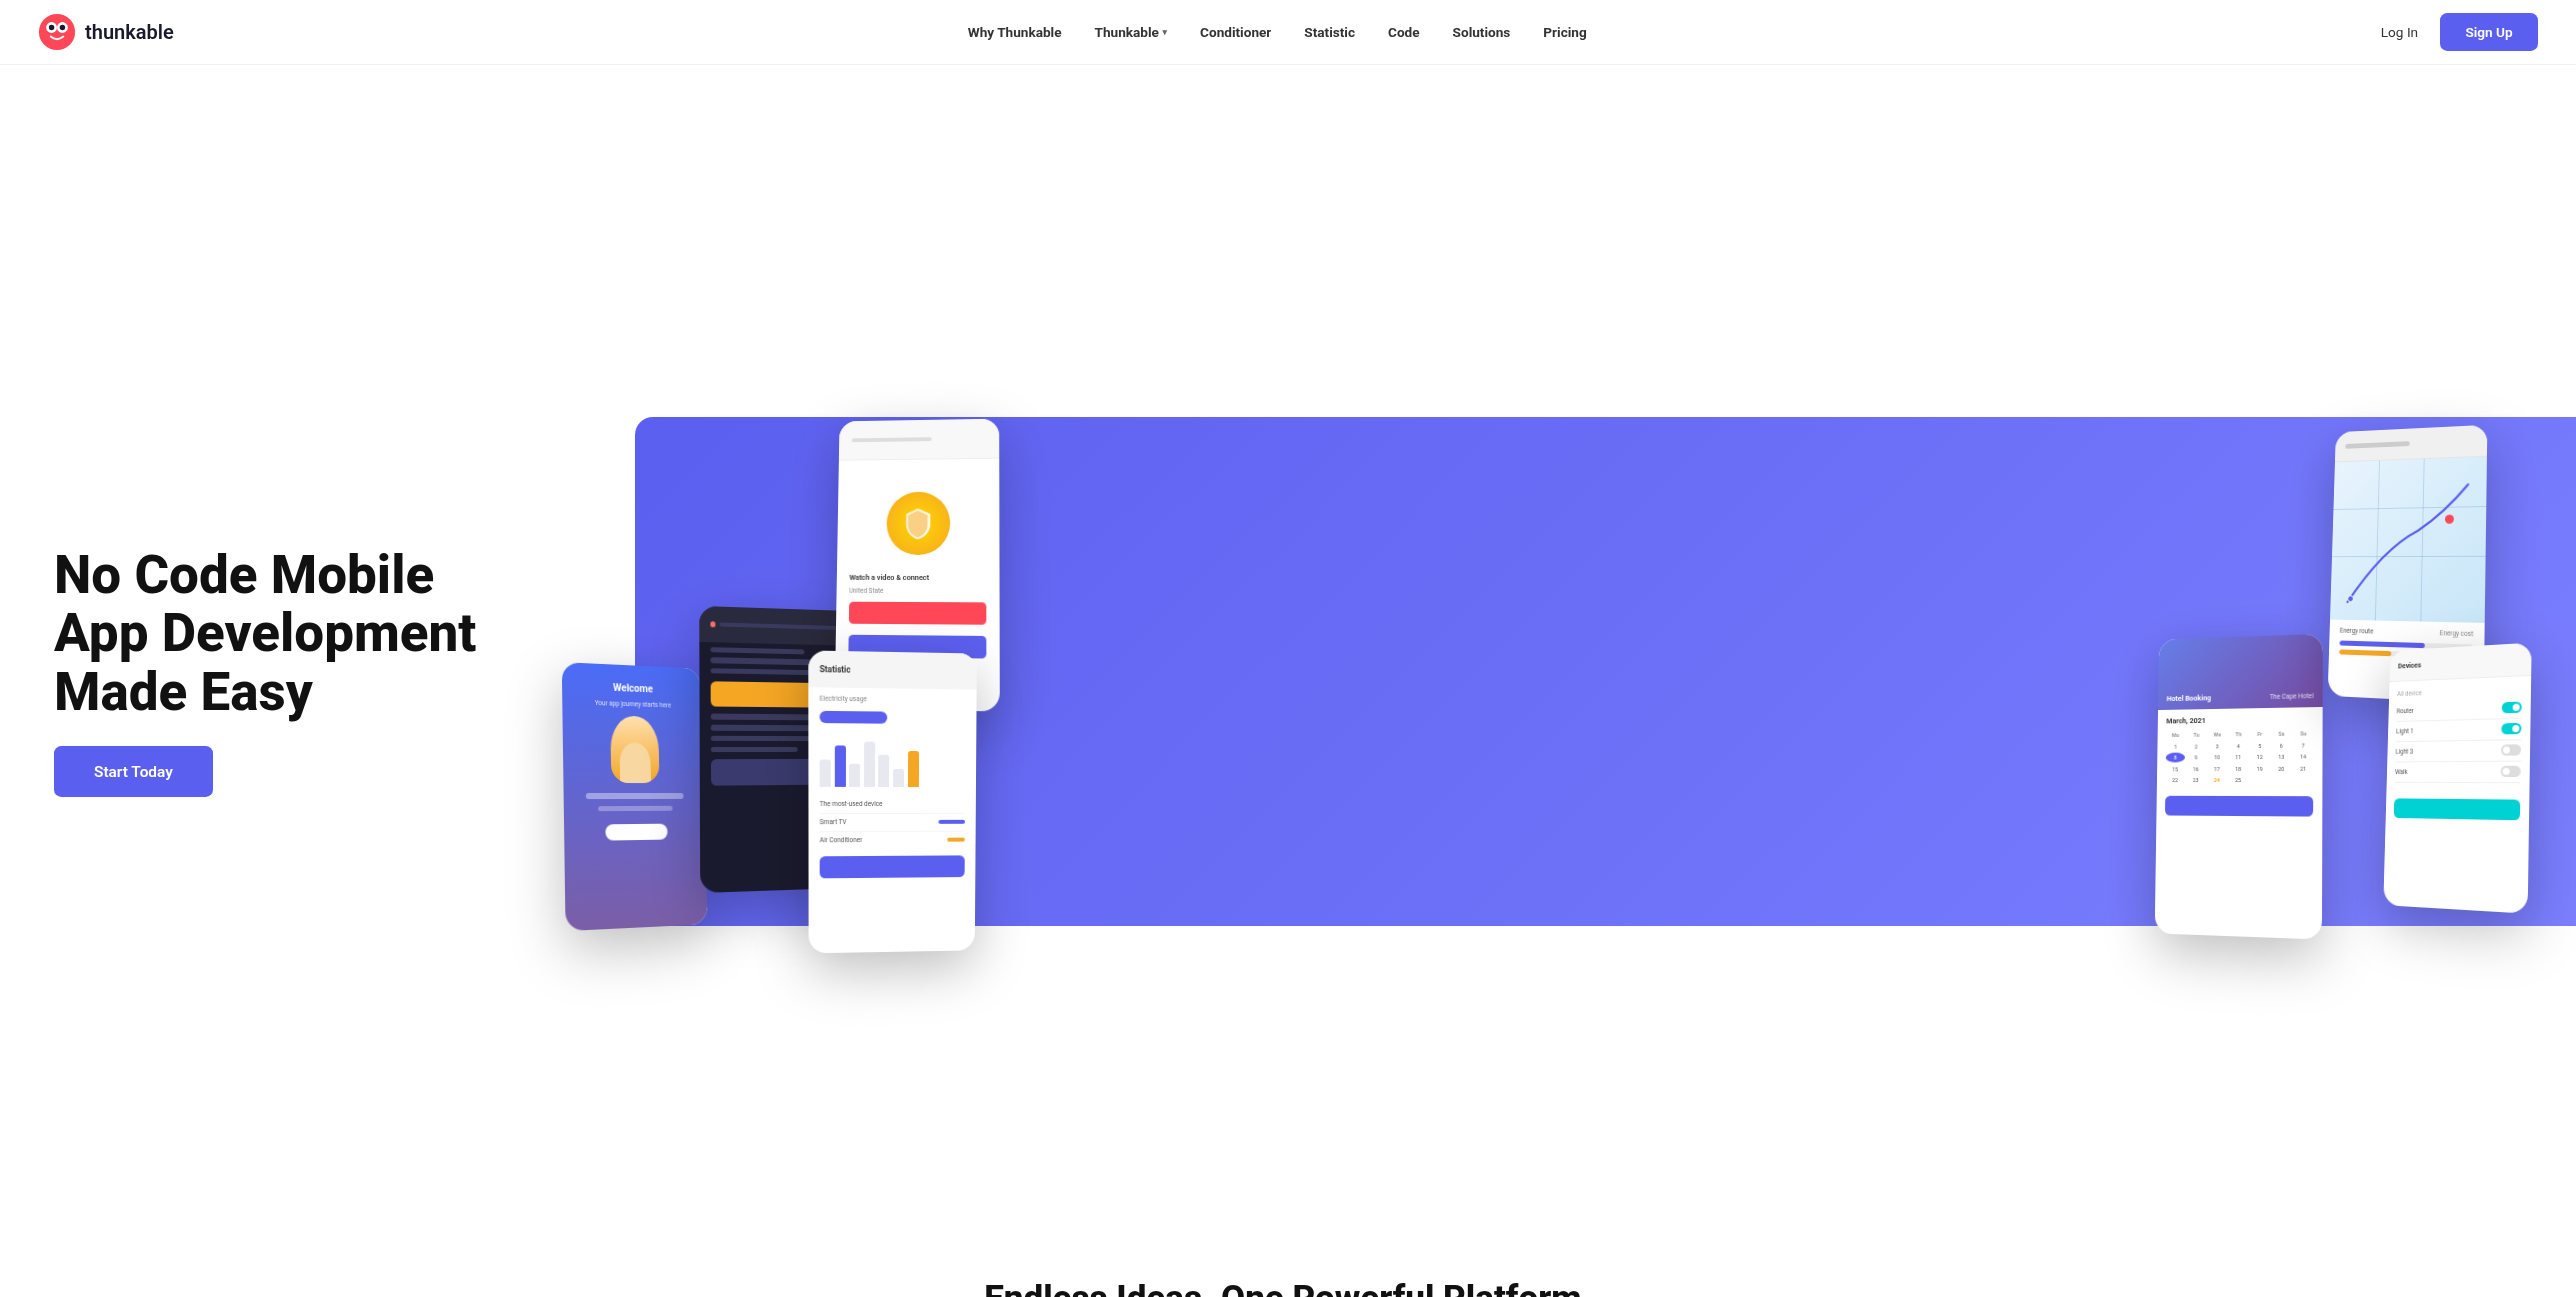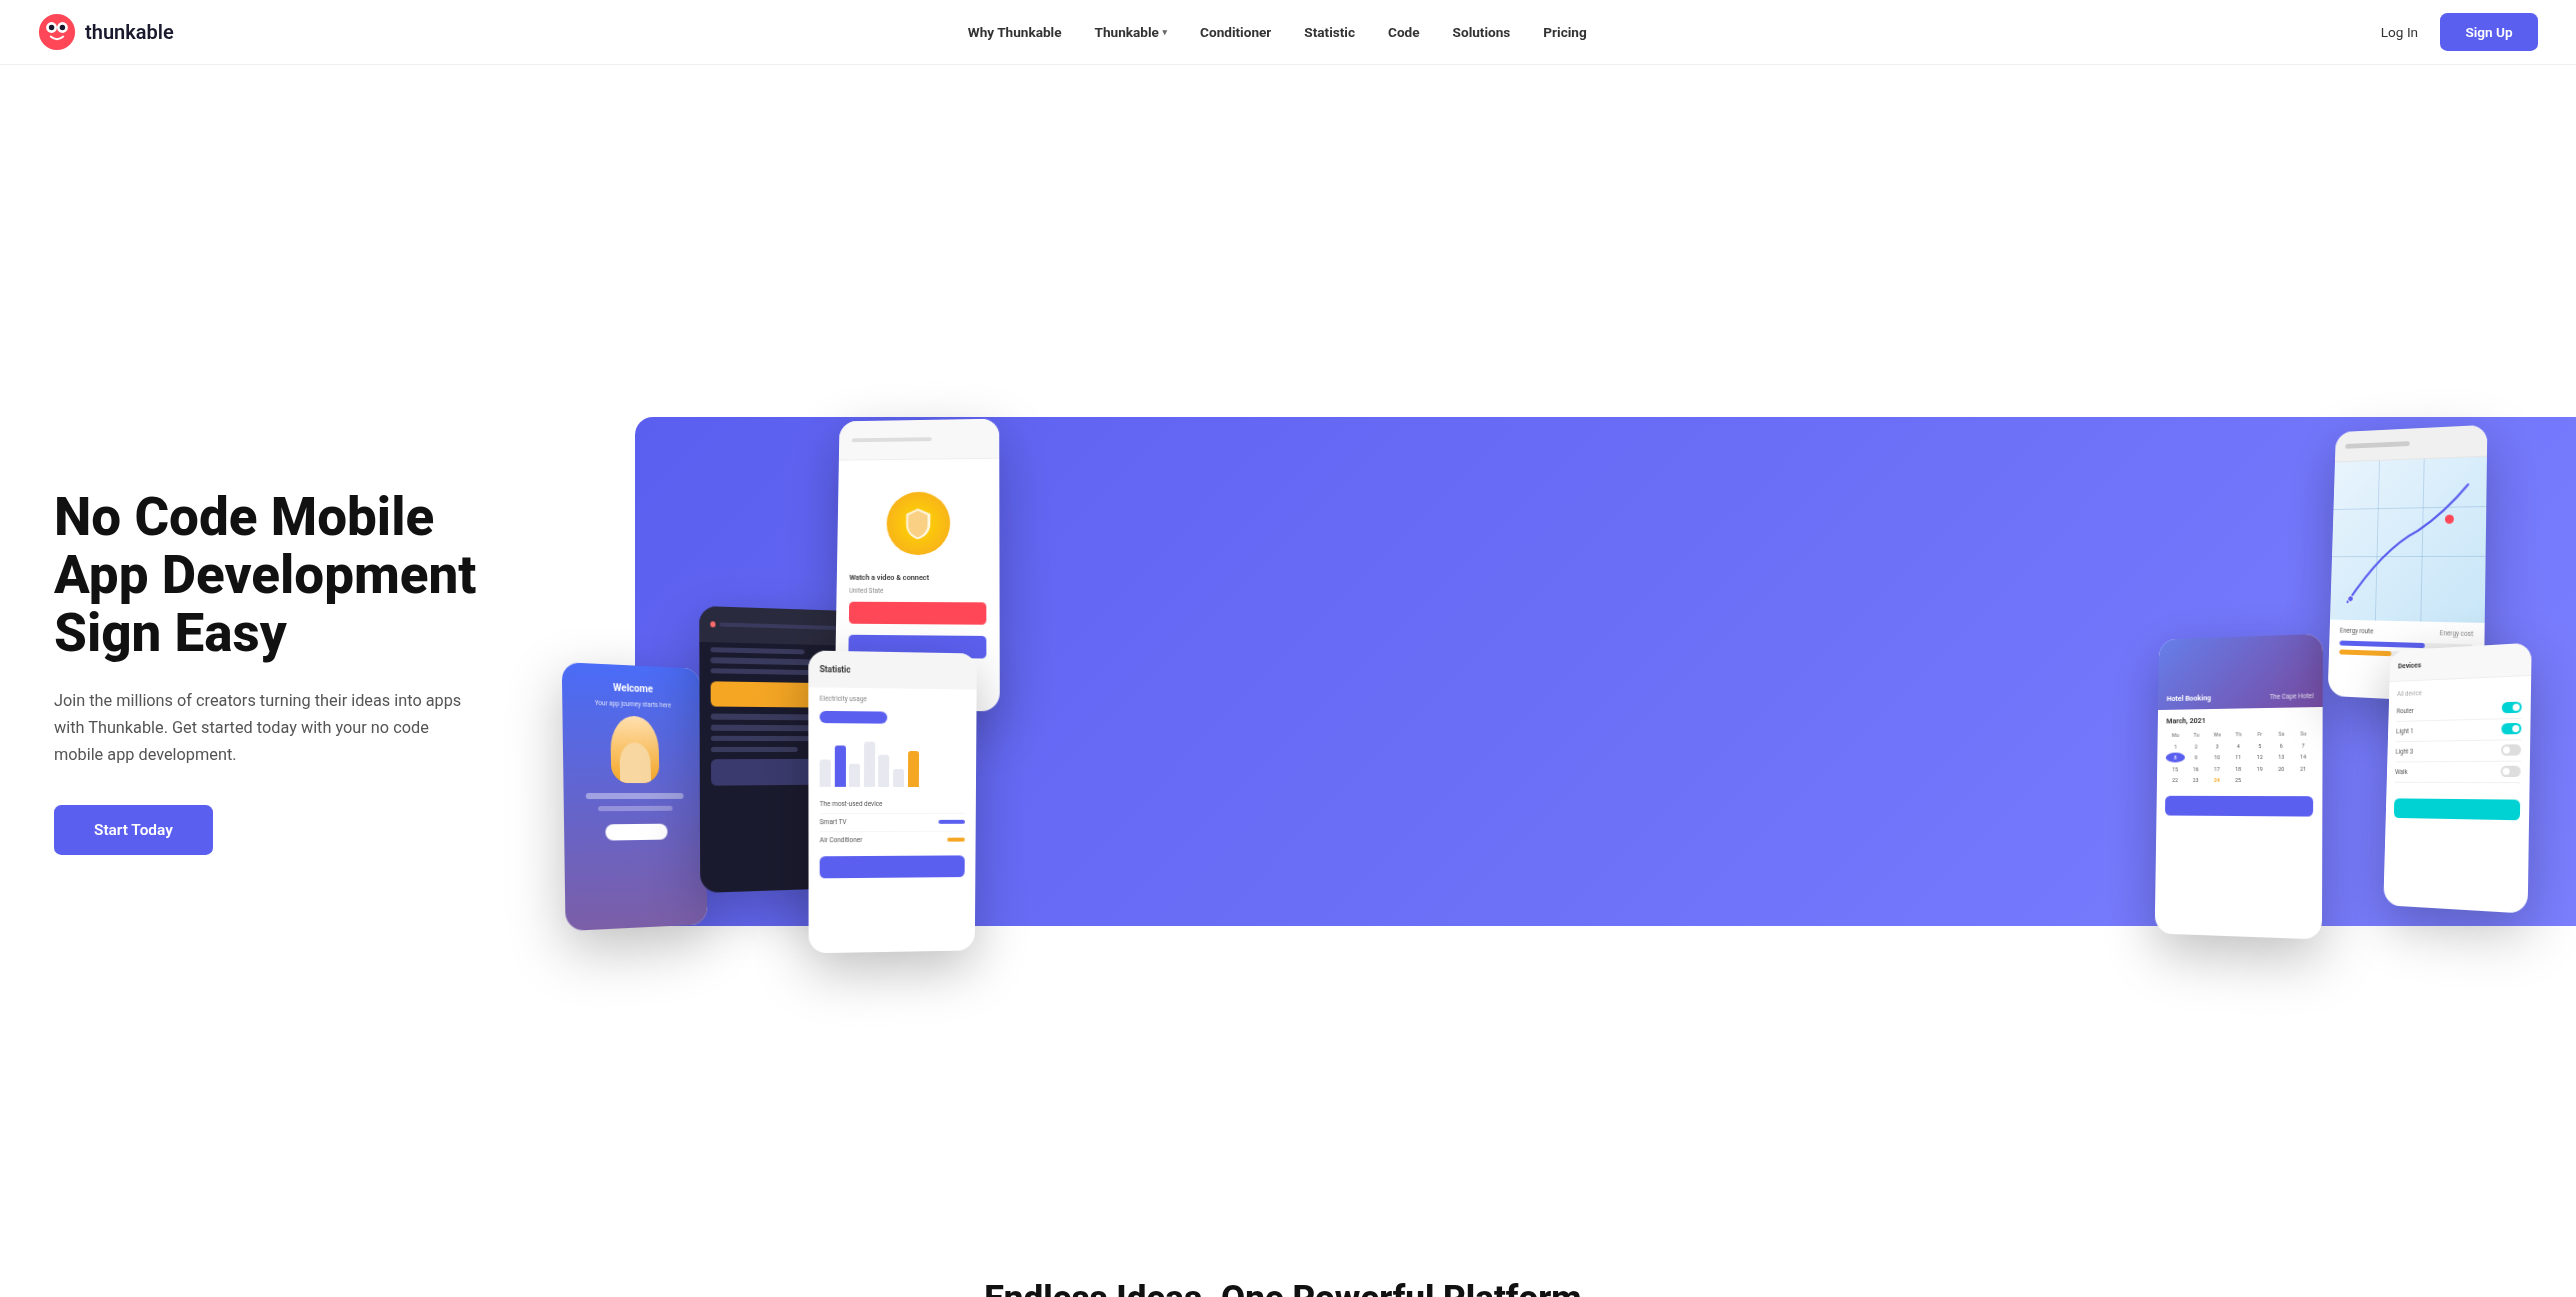--- a/index.html
+++ b/index.html
@@ -519,22 +519,21 @@
   </ul>
 
   <div class="nav-actions">
     <a href="#" class="btn-login">Log In</a>
     <a href="#" class="btn-signup">Sign Up</a>
   </div>
 </nav>
 
 <section class="hero">
   <div class="hero-content">
-    <h1 class="hero-title">No Code Mobile App Development Sign Easy</h1>
-    <p class="hero-subtitle">Join the millions of creators turning their ideas into apps with Thunkable. Get started today with your no code mobile app development.</p>
+    <h1 class="hero-title">No Code Mobile App Development Made Easy</h1>
     <a href="#" class="btn-start">Start Today</a>
   </div>
 
   <div class="hero-visual">
     <div class="hero-bg-rect"></div>
 
     <div class="phones-container">
 
       <div class="phone phone-1">
         <div class="phone-1-content">

